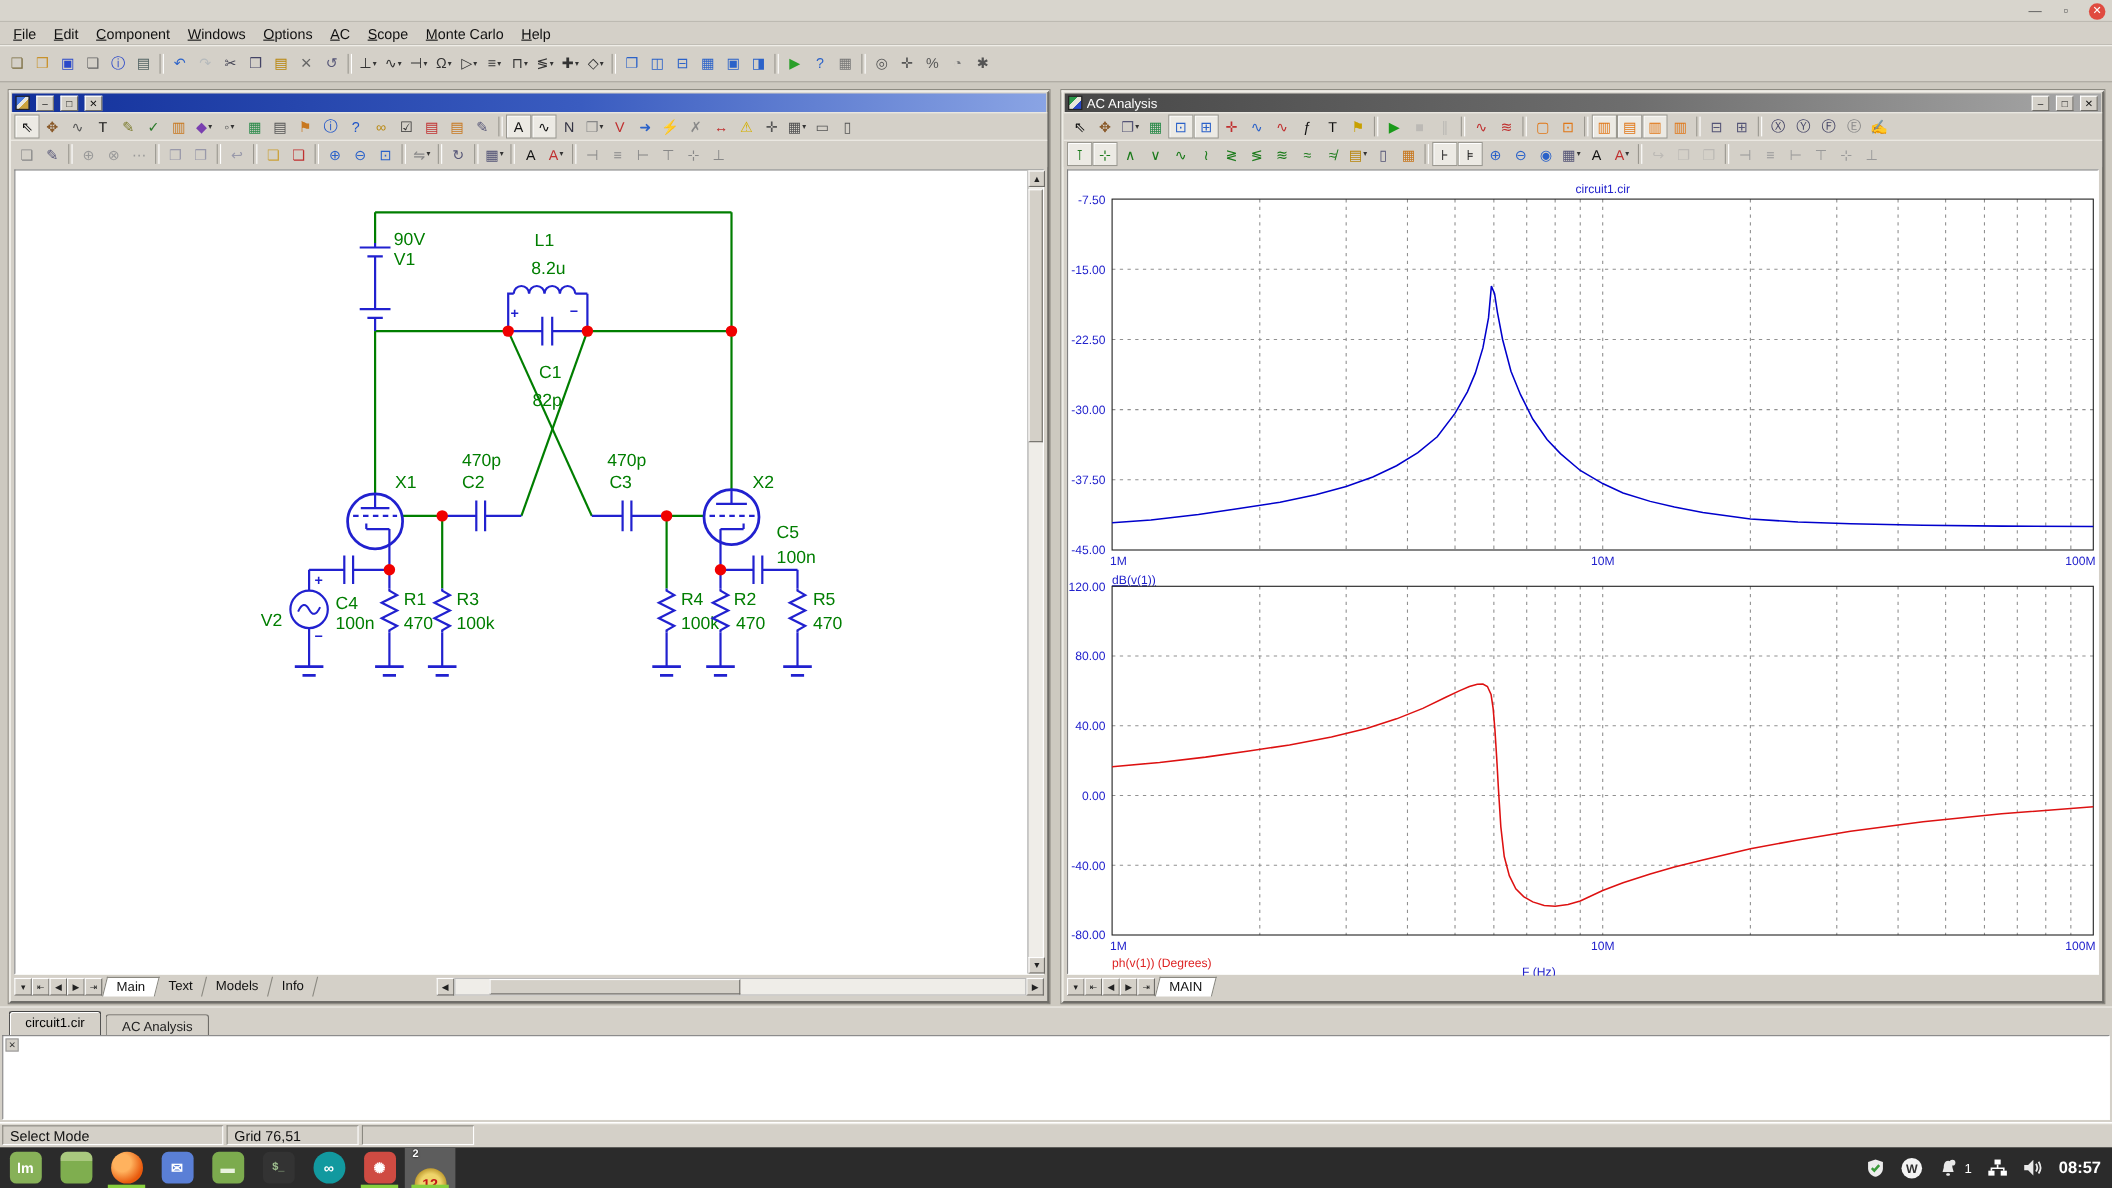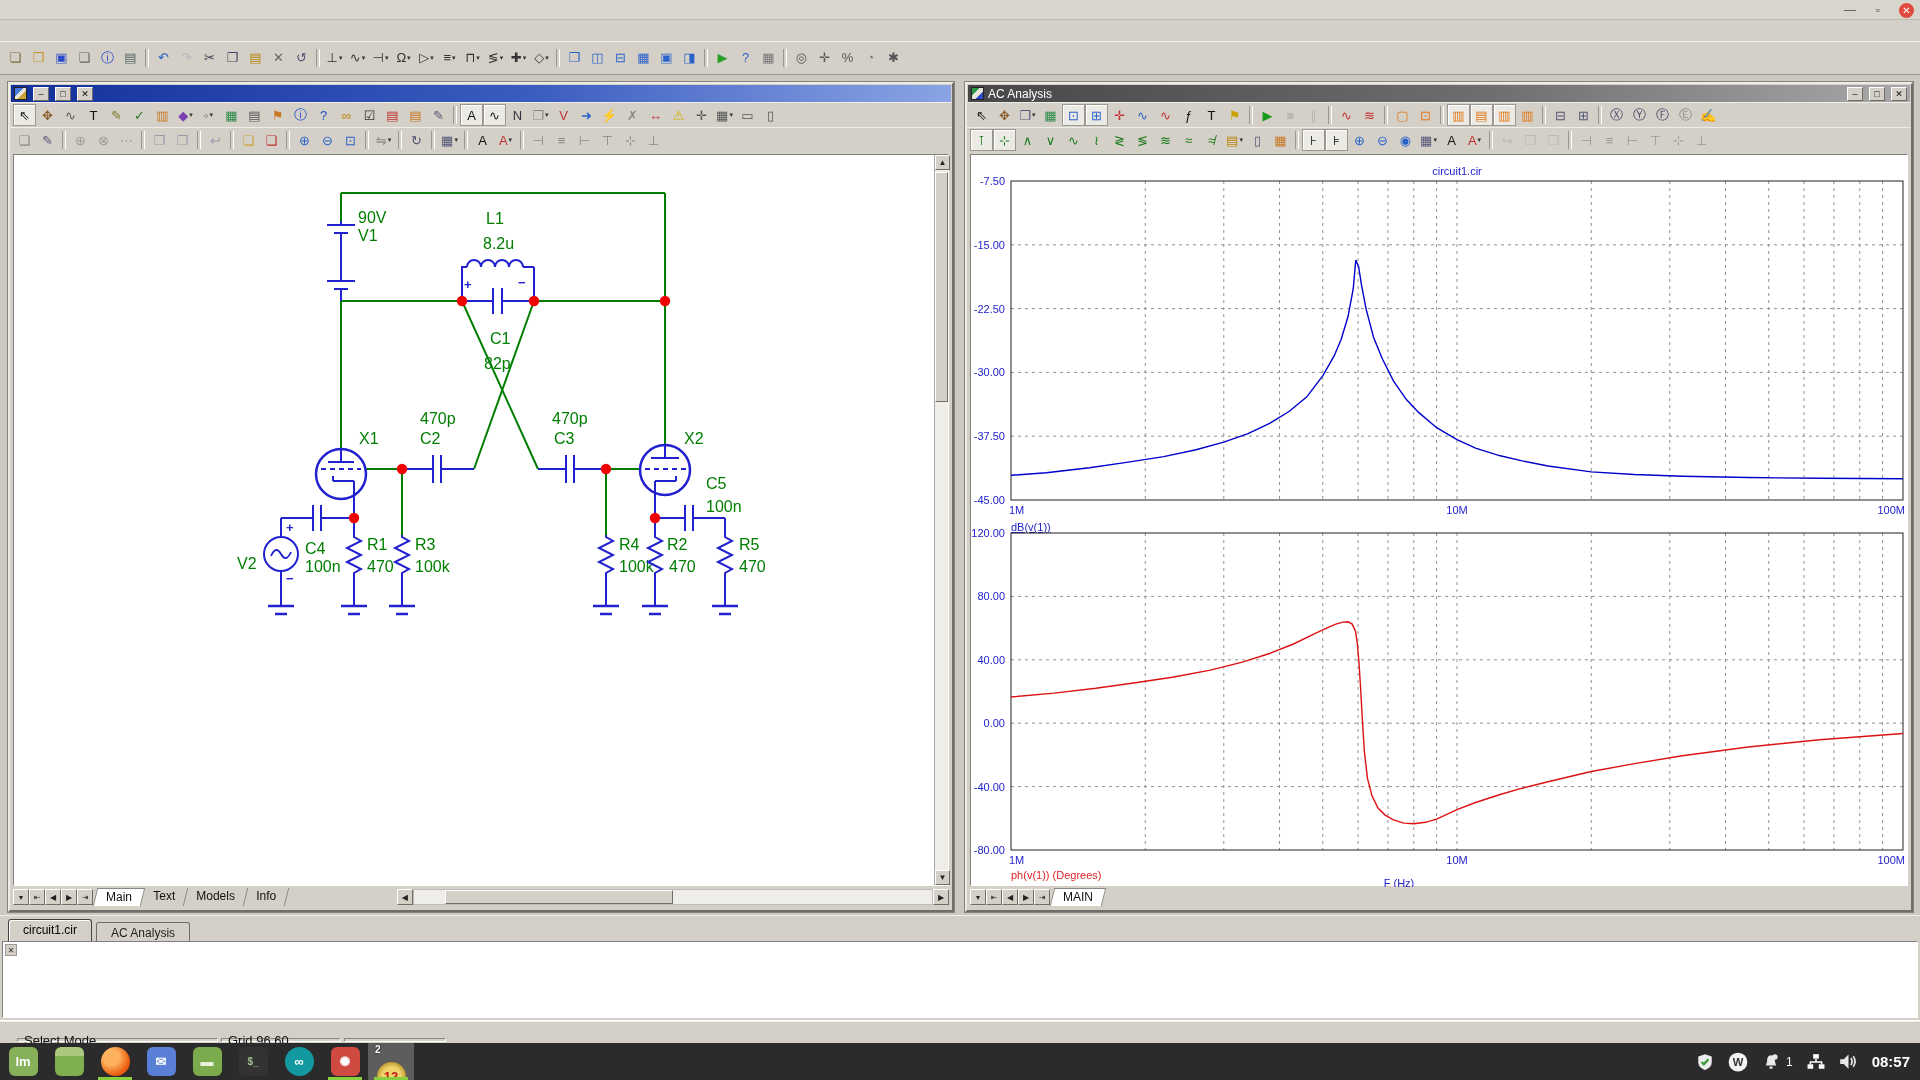--- a/index.html
+++ b/index.html
@@ -73,21 +73,21 @@
     display:flex; align-items:flex-end; padding-left:8px; gap:4px; border-top:1px solid #efede8; }
   .doctab { font-size:12px; padding:3px 14px; border:1px solid #6f6d68; border-bottom:none; background:#d4d0c8;
     border-radius:3px 3px 0 0; }
   .doctab.active { box-shadow:inset 1px 1px 0 #fff; border-color:#444; position:relative; top:0; height:22px; }
   .doctab.inactive { height:19px; color:#222; }
   #textpanel { position:absolute; left:2px; top:941px; width:1916px; height:77px; background:#fff;
     border:1px solid; border-color:#808080 #fff #fff #808080; }
   #textpanel-close { position:absolute; left:2px; top:2px; width:12px; height:12px; font-size:8px; line-height:11px;
     text-align:center; color:#333; background:#d4d0c8; border:1px solid #999; }
   #statusbar { position:absolute; left:0; top:1020px; width:1920px; height:23px; background:#d4d0c8;
-    border-top:1px solid #fff; box-shadow:inset 0 1px 0 #efede8; display:flex; align-items:stretch; padding:17px; gap:3px; }
+    border-top:1px solid #fff; box-shadow:inset 0 1px 0 #efede8; display:flex; align-items:stretch; padding:2px; gap:3px; }
   .status-cell { border:1px solid; border-color:#8a8880 #fff #fff #8a8880; font-size:13px; color:#111;
     padding:1px 6px; display:flex; align-items:center; }
 
   
   #taskbar { position:absolute; left:0; top:1043px; width:1920px; height:37px; background:#2b2b2b;
     display:flex; align-items:center; }
   #task-icons { display:flex; align-items:center; height:37px; }
   .task-slot { width:46px; height:37px; display:flex; align-items:center; justify-content:center; position:relative; }
   .task-slot.highlight { background:#5d5d5d; }
   .task-slot .runline { position:absolute; bottom:0; left:6px; right:6px; height:3px; background:#87cf3e; }
@@ -106,20 +106,31 @@
 <div id="app">
 
   <div id="titlebar">
     <div id="win-controls">
       <div class="wc">—</div>
       <div class="wc">▫</div>
       <div id="wc-close">✕</div>
     </div>
   </div>
 
+  <div id="menubar">
+      <div class="menu-item"><u>F</u>ile</div>
+      <div class="menu-item"><u>E</u>dit</div>
+      <div class="menu-item"><u>C</u>omponent</div>
+      <div class="menu-item"><u>W</u>indows</div>
+      <div class="menu-item"><u>O</u>ptions</div>
+      <div class="menu-item"><u>A</u>C</div>
+      <div class="menu-item"><u>S</u>cope</div>
+      <div class="menu-item"><u>M</u>onte Carlo</div>
+      <div class="menu-item"><u>H</u>elp</div>
+    </div>
 
   <div id="maintoolbar">
       <div class="tb-btn">
         <span style="color: rgb(122, 108, 63);">❏</span>
       </div>
       <div class="tb-btn">
         <span style="color: rgb(200, 146, 43);">❒</span>
       </div>
       <div class="tb-btn">
         <span style="color: rgb(43, 73, 201);">▣</span>
@@ -857,21 +868,21 @@
       <div class="doctab active">circuit1.cir</div>
       <div class="doctab inactive">AC Analysis</div>
     </div>
 
   <div id="textpanel">
     <div id="textpanel-close">✕</div>
   </div>
 
   <div id="statusbar">
     <div class="status-cell" style="flex:0 0 201px;">Select Mode</div>
-    <div class="status-cell" style="flex:0 0 120px;">Grid 96,60</div>
+    <div class="status-cell" style="flex:0 0 120px;">Grid 76,51</div>
     <div class="status-cell" style="flex:0 0 102px;"></div>
   </div>
 
   <div id="taskbar">
     <div id="task-icons">
         <div class="task-slot">
           <div class="ticon" style="background: rgb(135, 177, 88); color: rgb(255, 255, 255);">lm</div>
         </div>
         <div class="task-slot">
           <div class="ticon" style="background: linear-gradient(rgb(169, 200, 126) 0px, rgb(169, 200, 126) 30%, rgb(127, 174, 79) 30%);"></div>

